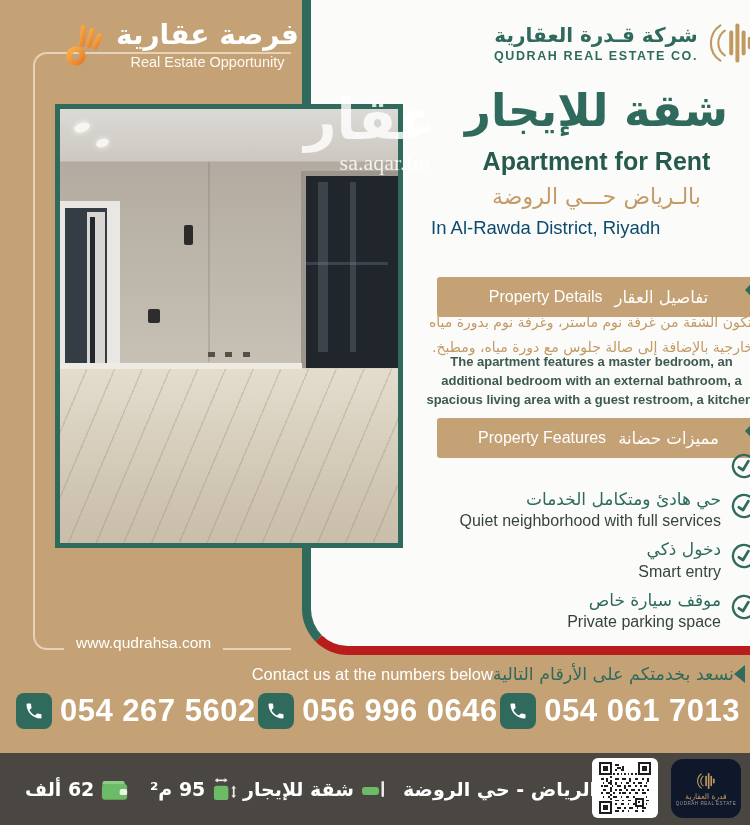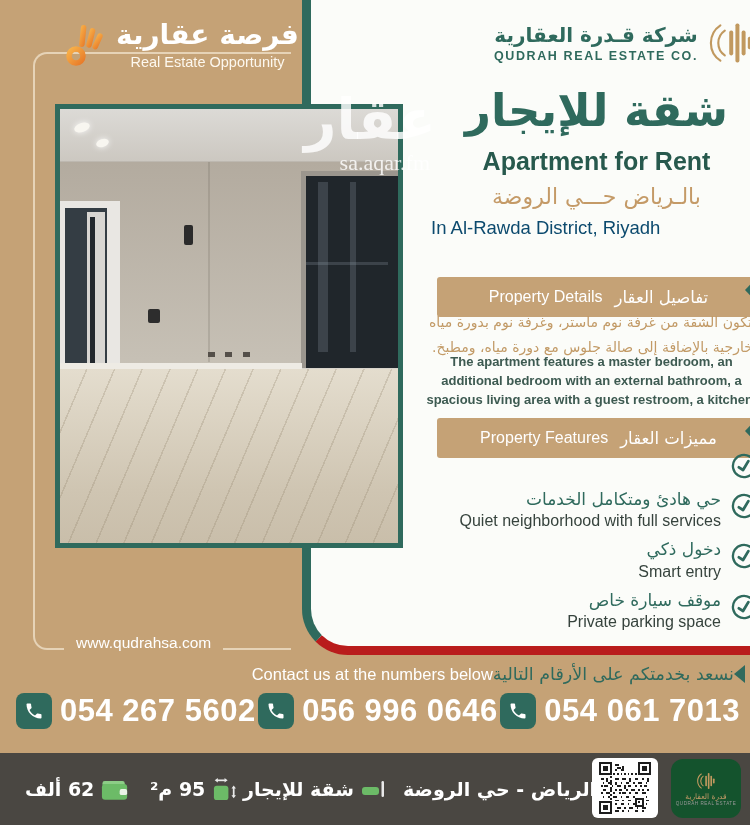--- a/index.html
+++ b/index.html
@@ -125,21 +125,21 @@
   
   .footer{position:absolute;left:0;top:753px;width:750px;height:72px;background:#4a4742;z-index:2;}
   .fg{position:absolute;top:0;height:72px;display:flex;align-items:center;gap:7px;direction:rtl;}
   .fg-text{color:#fff;font-size:19px;font-weight:bold;direction:rtl;white-space:nowrap;}
   .fg-price{left:25px;}
   .fg-area{left:150px;}
   .fg-type{left:243px;}
   .fg-district{left:403px;}
   .qr-card{position:absolute;left:592px;top:5px;width:66px;height:60px;background:#fff;
     border-radius:6px;display:flex;align-items:center;justify-content:center;}
-  .logo-card{position:absolute;left:671px;top:6px;width:70px;height:59px;background:#14532d;
+  .logo-card{position:absolute;left:671px;top:6px;width:70px;height:59px;background:#0f172a;
     border-radius:12px;display:flex;flex-direction:column;align-items:center;justify-content:center;gap:1px;}
   .logo-card-ar{font-size:7.5px;color:#c19a67;direction:rtl;line-height:1;}
   .logo-card-en{font-size:4.6px;color:#999;letter-spacing:.5px;line-height:1;}
 </style>
 </head>
 <body>
 
 <div class="thin-frame"></div>
 
 <div class="promo">
@@ -189,21 +189,21 @@
     <span class="bar-en lat">Property Details</span>
     <span class="bar-ar">تفاصيل العقار</span>
     <span class="bar-tri"></span>
   </div>
 
   <div class="details-ar">تتكون الشقة من غرفة نوم ماستر، وغرفة نوم بدورة مياه خارجية بالإضافة إلى صالة جلوس مع دورة مياه، ومطبخ.</div>
   <div class="details-en lat">The apartment features a master bedroom, an additional bedroom with an external bathroom, a spacious living area with a guest restroom, a kitchen.</div>
 
   <div class="section-bar bar-features">
     <span class="bar-en lat">Property Features</span>
-    <span class="bar-ar">مميزات العقار</span>
+    <span class="bar-ar">مميزات حضانة</span>
     <span class="bar-tri"></span>
   </div>
 
   <div class="features">
     <div class="feat feat-0">
       <svg width="28" height="28" viewBox="0 0 24 24">
         <circle cx="12" cy="12" r="9.5" fill="none" stroke="#2f6a5d" stroke-width="2"></circle>
         <path d="M7.5 12.2l3 3 6-6.5" fill="none" stroke="#2f6a5d" stroke-width="2.4" stroke-linecap="round" stroke-linejoin="round"></path>
       </svg>
     </div>

